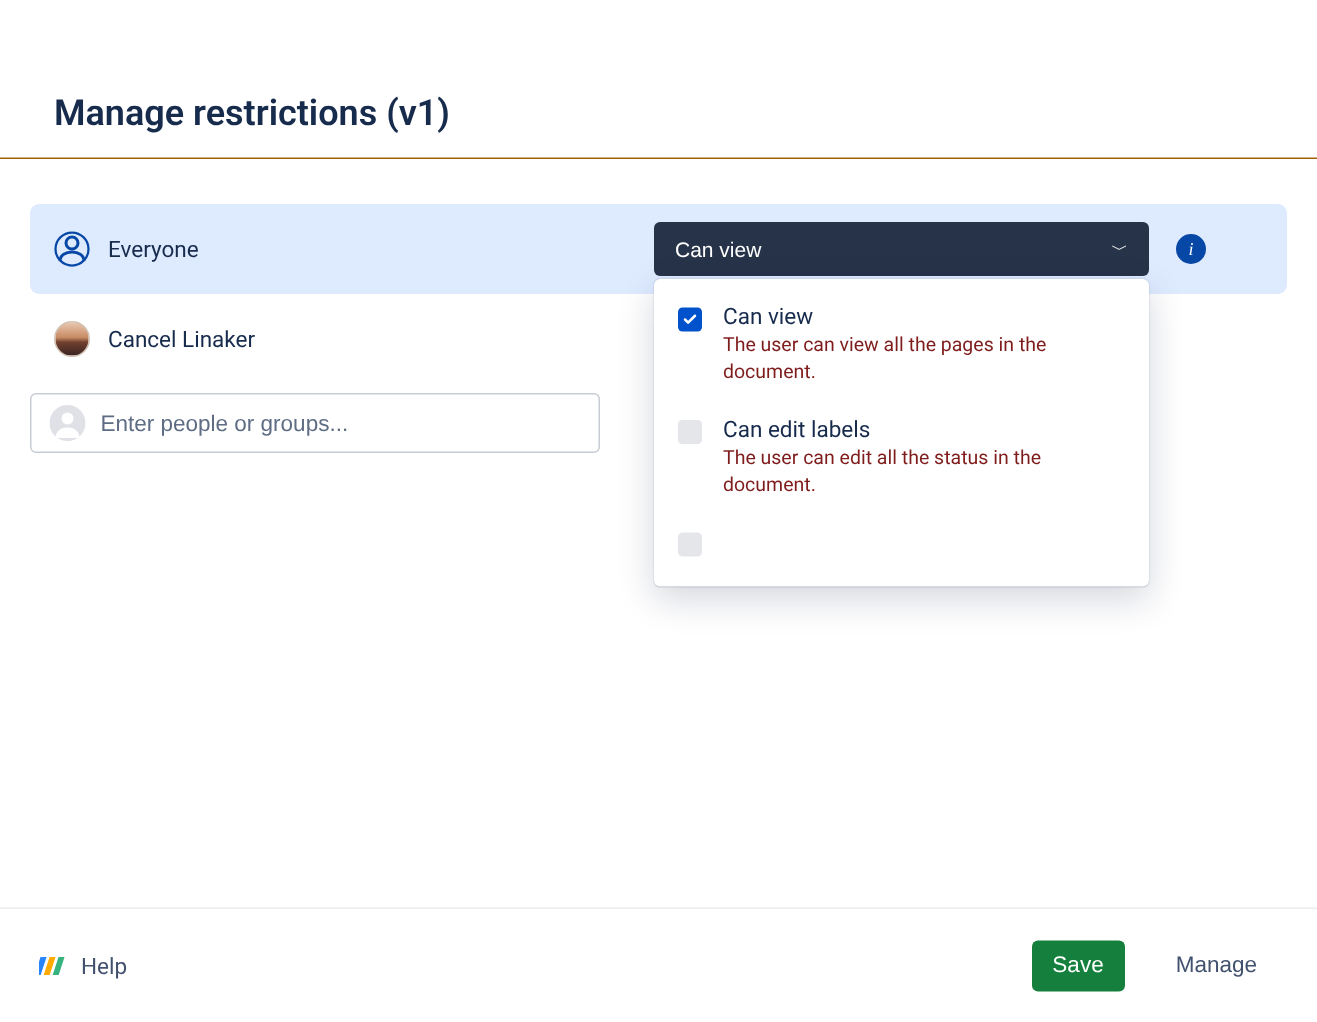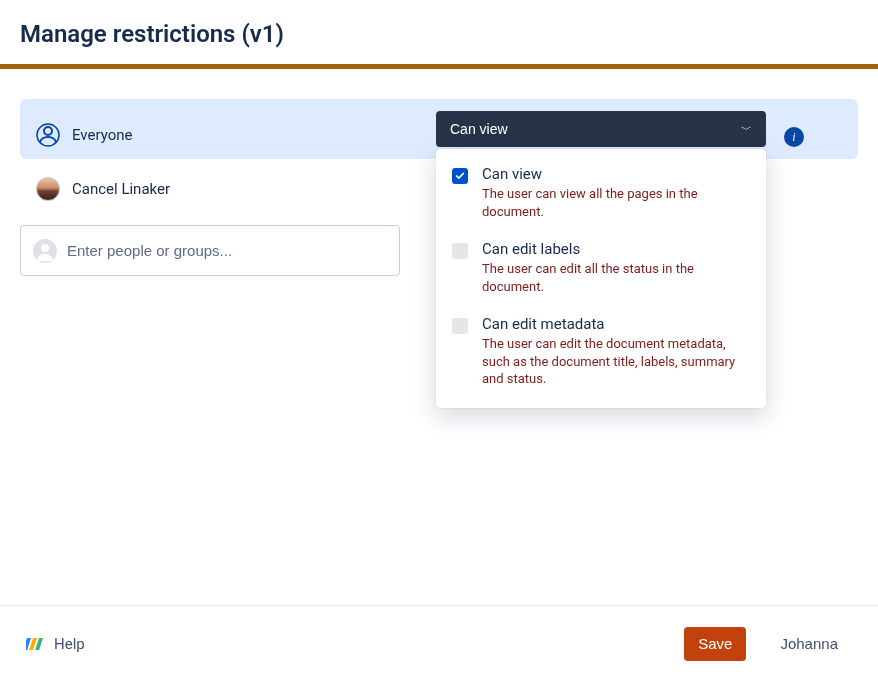--- a/index.html
+++ b/index.html
@@ -6,36 +6,37 @@
   body {
     font-family: -apple-system, BlinkMacSystemFont, "Segoe UI", Roboto, Helvetica, Arial, sans-serif;
     background: #fff;
     width: 878px;
     height: 681px;
     display: flex;
     flex-direction: column;
     color: #172B4D;
   }
   .header {
-    padding: 20px 20px 16px 20px;
-    border-bottom: 5px solid #a16207;
+    padding: 20px 20px 16px 36px;
+    border-bottom: 1px solid #a16207;
+    margin-top: 41px;
   }
   .header h1 {
     font-size: 24px;
     font-weight: 600;
     color: #172B4D;
   }
   .content {
     padding: 30px 20px 20px 20px;
     flex: 1;
     position: relative;
   }
   .row {
     display: flex;
-    align-items: flex-end;
+    align-items: center;
     padding: 12px 16px;
     border-radius: 6px;
   }
   .row.everyone {
     background: #DEEBFF;
     margin-bottom: 4px;
   }
   .row.user {
     padding-top: 14px;
     padding-bottom: 14px;
@@ -89,21 +90,21 @@
     font-style: italic;
     font-family: Georgia, serif;
     cursor: pointer;
   }
   .input-row {
     margin-top: 10px;
     width: 380px;
   }
   .people-input {
     width: 100%;
-    height: 51px;
+    height: 40px;
     border: 1px solid #C8CCD4;
     border-radius: 4px;
     display:flex;
     align-items:center;
     padding: 0 12px;
     gap: 10px;
     background:#fff;
   }
   .people-input input {
     border:none;
@@ -176,21 +177,21 @@
   .help-icon { width:18px; height:18px; }
   .spacer { flex:1; }
   .btn {
     height:34px;
     padding: 0 14px;
     border-radius:4px;
     font-size:15px;
     border:none;
     cursor:pointer;
   }
-  .btn.primary { background:#c2410c; color:#fff; margin-right:20px; }
+  .btn.primary { background:#15803d; color:#fff; margin-right:20px; }
   .btn.link { background:transparent; color:#42526E; }
 </style>
 </head>
 <body>
 
 <div class="header">
   <h1>Manage restrictions (v1)</h1>
 </div>
 
 <div class="content">
@@ -247,36 +248,32 @@
     </div>
     <div class="opt">
       <div class="check unchecked"></div>
       <div class="texts">
         <div class="title">Can edit labels</div>
         <div class="desc">The user can edit all the status in the document.</div>
       </div>
     </div>
     <div class="opt">
       <div class="check unchecked"></div>
-      <div class="texts">
-        <div class="title">Can edit metadata</div>
-        <div class="desc">The user can edit the document metadata, such as the document title, labels, summary and status.</div>
-      </div>
     </div>
   </div>
 
 </div>
 
 <div class="footer">
   <div class="help">
     <span class="help-icon">
       <svg viewBox="0 0 18 18" width="18" height="18">
         <rect x="2" y="3" width="4" height="12" fill="#2684FF" transform="skewX(-18)"></rect>
         <rect x="8" y="3" width="4" height="12" fill="#FFAB00" transform="skewX(-18)"></rect>
         <rect x="14" y="3" width="4" height="12" fill="#36B37E" transform="skewX(-18)"></rect>
       </svg>
     </span>
     <span>Help</span>
   </div>
   <div class="spacer"></div>
   <button class="btn primary">Save</button>
-  <button class="btn link">Johanna</button>
+  <button class="btn link">Manage</button>
 </div>
 
 </body></html>

